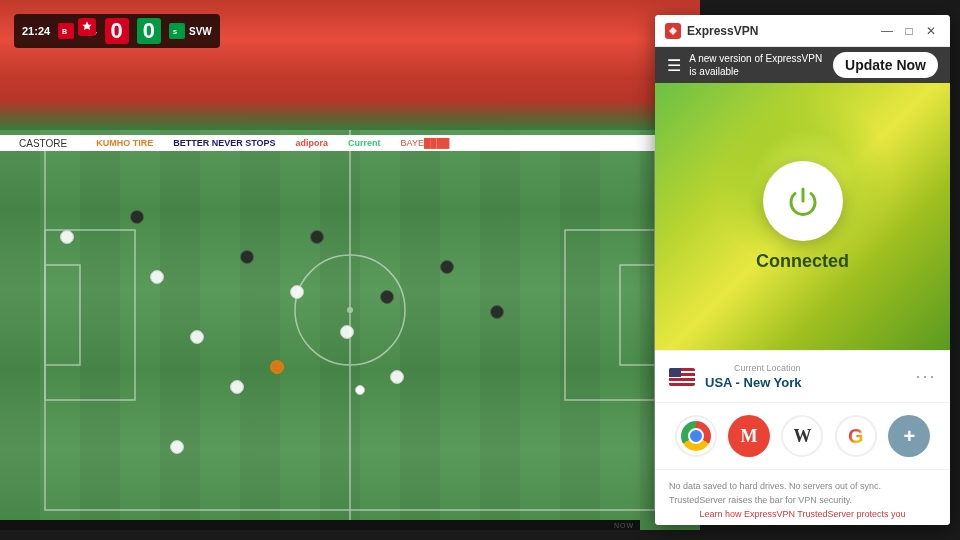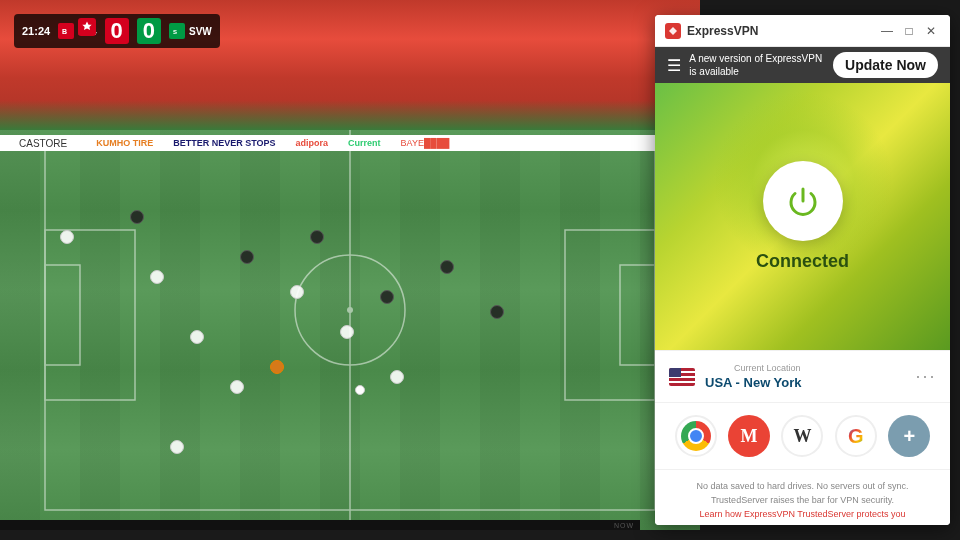--- a/index.html
+++ b/index.html
@@ -410,21 +410,21 @@
     
     .trust-bar {
       background: white;
       padding: 10px 14px 6px;
       border-top: 1px solid #f0f0f0;
       flex-shrink: 0;
     }
     .trust-text {
       font-size: 9px;
       color: #888;
-      text-align: center;
+      text-align: left;
       line-height: 1.5;
     }
     .trust-link {
       font-size: 9px;
       color: #da3732;
       text-align: center;
       display: block;
       margin-top: 2px;
       cursor: pointer;
     }

